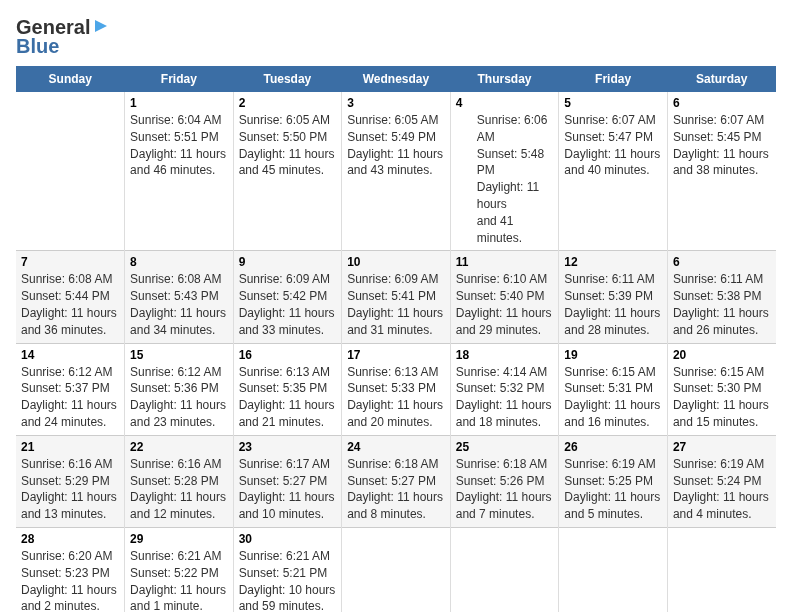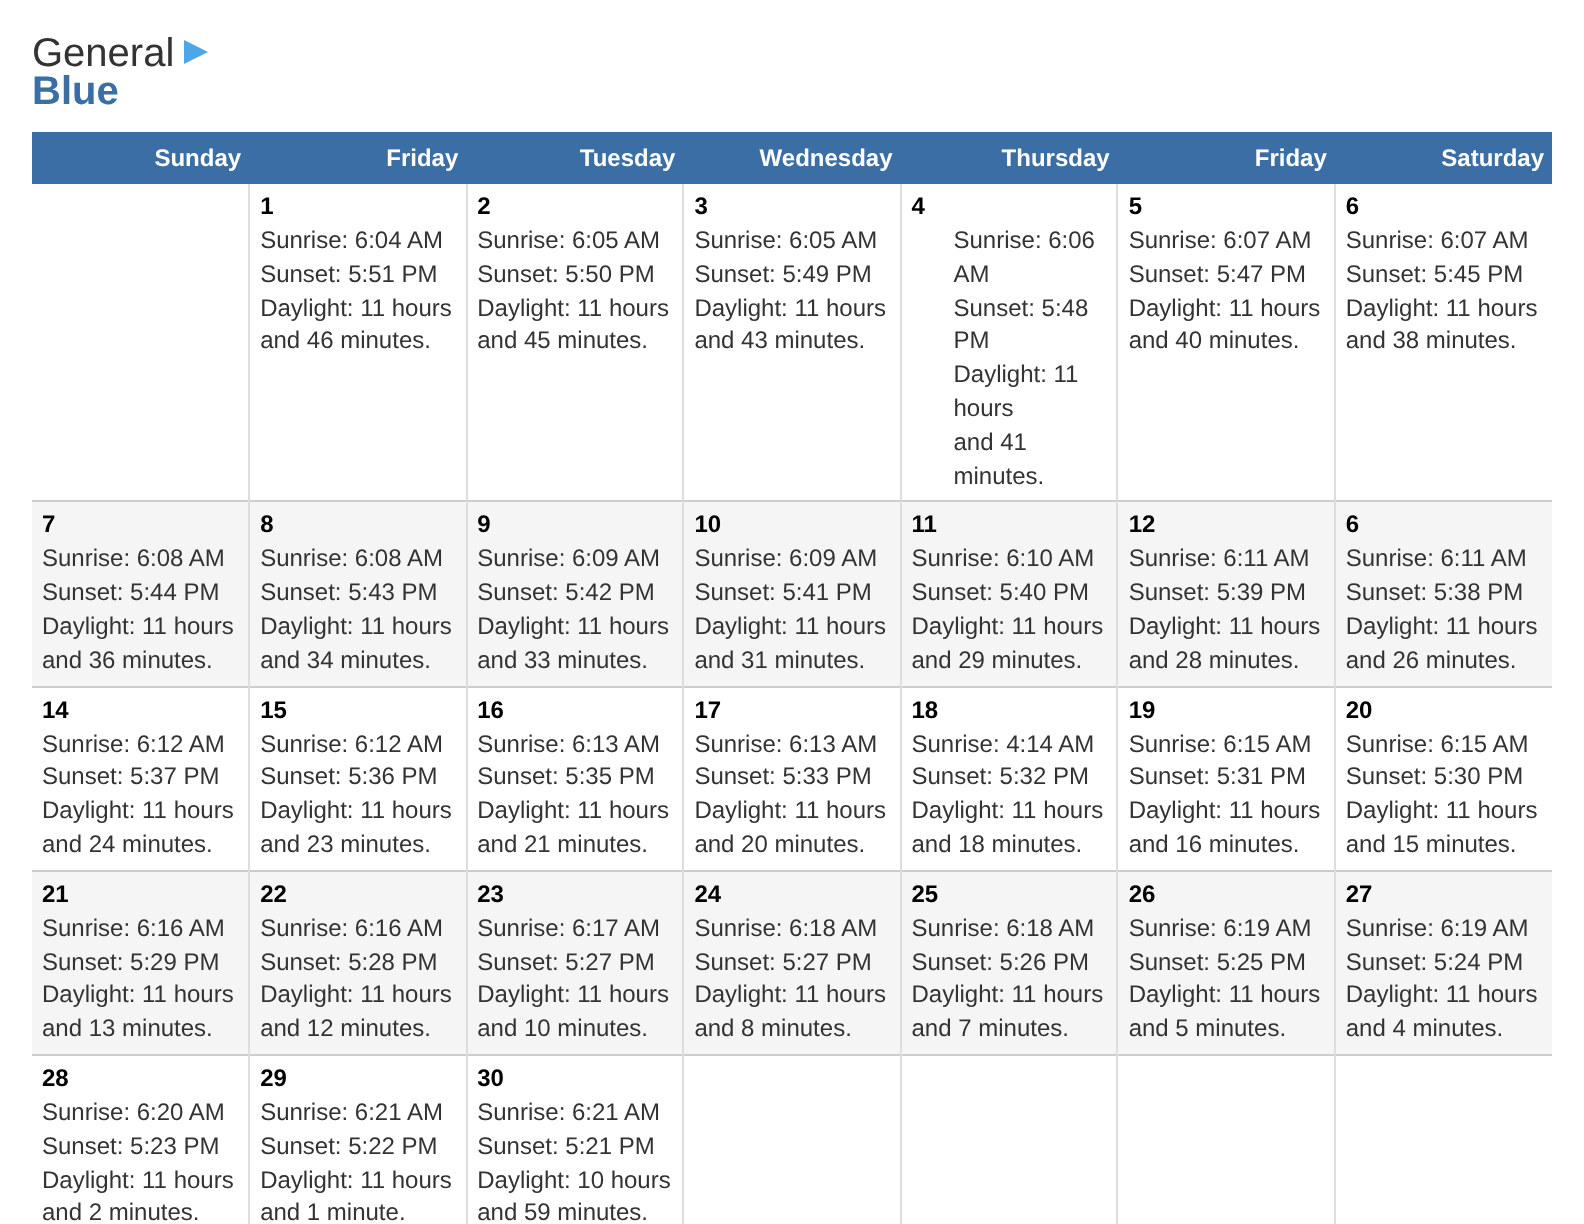--- a/index.html
+++ b/index.html
@@ -40,21 +40,21 @@
     }
     table {
       width: 100%;
       border-collapse: collapse;
       font-size: 11px;
     }
     thead tr th {
       background-color: #3b6ea5;
       color: #fff;
       padding: 6px 4px;
-      text-align: right;
+      text-align: center;
       font-size: 12px;
       font-weight: bold;
     }
     tbody tr {
       border-bottom: 1px solid #ccc;
     }
     tbody tr:nth-child(odd) {
       background: #fff;
     }
     tbody tr:nth-child(even) {
@@ -78,21 +78,21 @@
       line-height: 1.4;
       font-size: 12px;
     }
   </style>
 </head>
 <body>
 
 <div class="header">
   <div class="logo">
     <div class="logo-row">
-      <span style="font-size:20px;font-weight:normal;color:#333;">General</span>
+      <span style="font-size:20px;font-weight:bold;color:#333;">General</span>
       <svg width="20" height="20" viewBox="0 0 20 20" style="margin-left:1px;margin-top:-4px;">
         <polygon points="4,4 16,10 4,16" fill="#4da6e8"></polygon>
       </svg>
     </div>
     <div style="font-size:20px;font-weight:bold;color:#3b6ea5;margin-top:-4px;">Blue</div>
   </div>
   <div class="title-block">
     <h1></h1>
     <h2></h2>
   </div>

